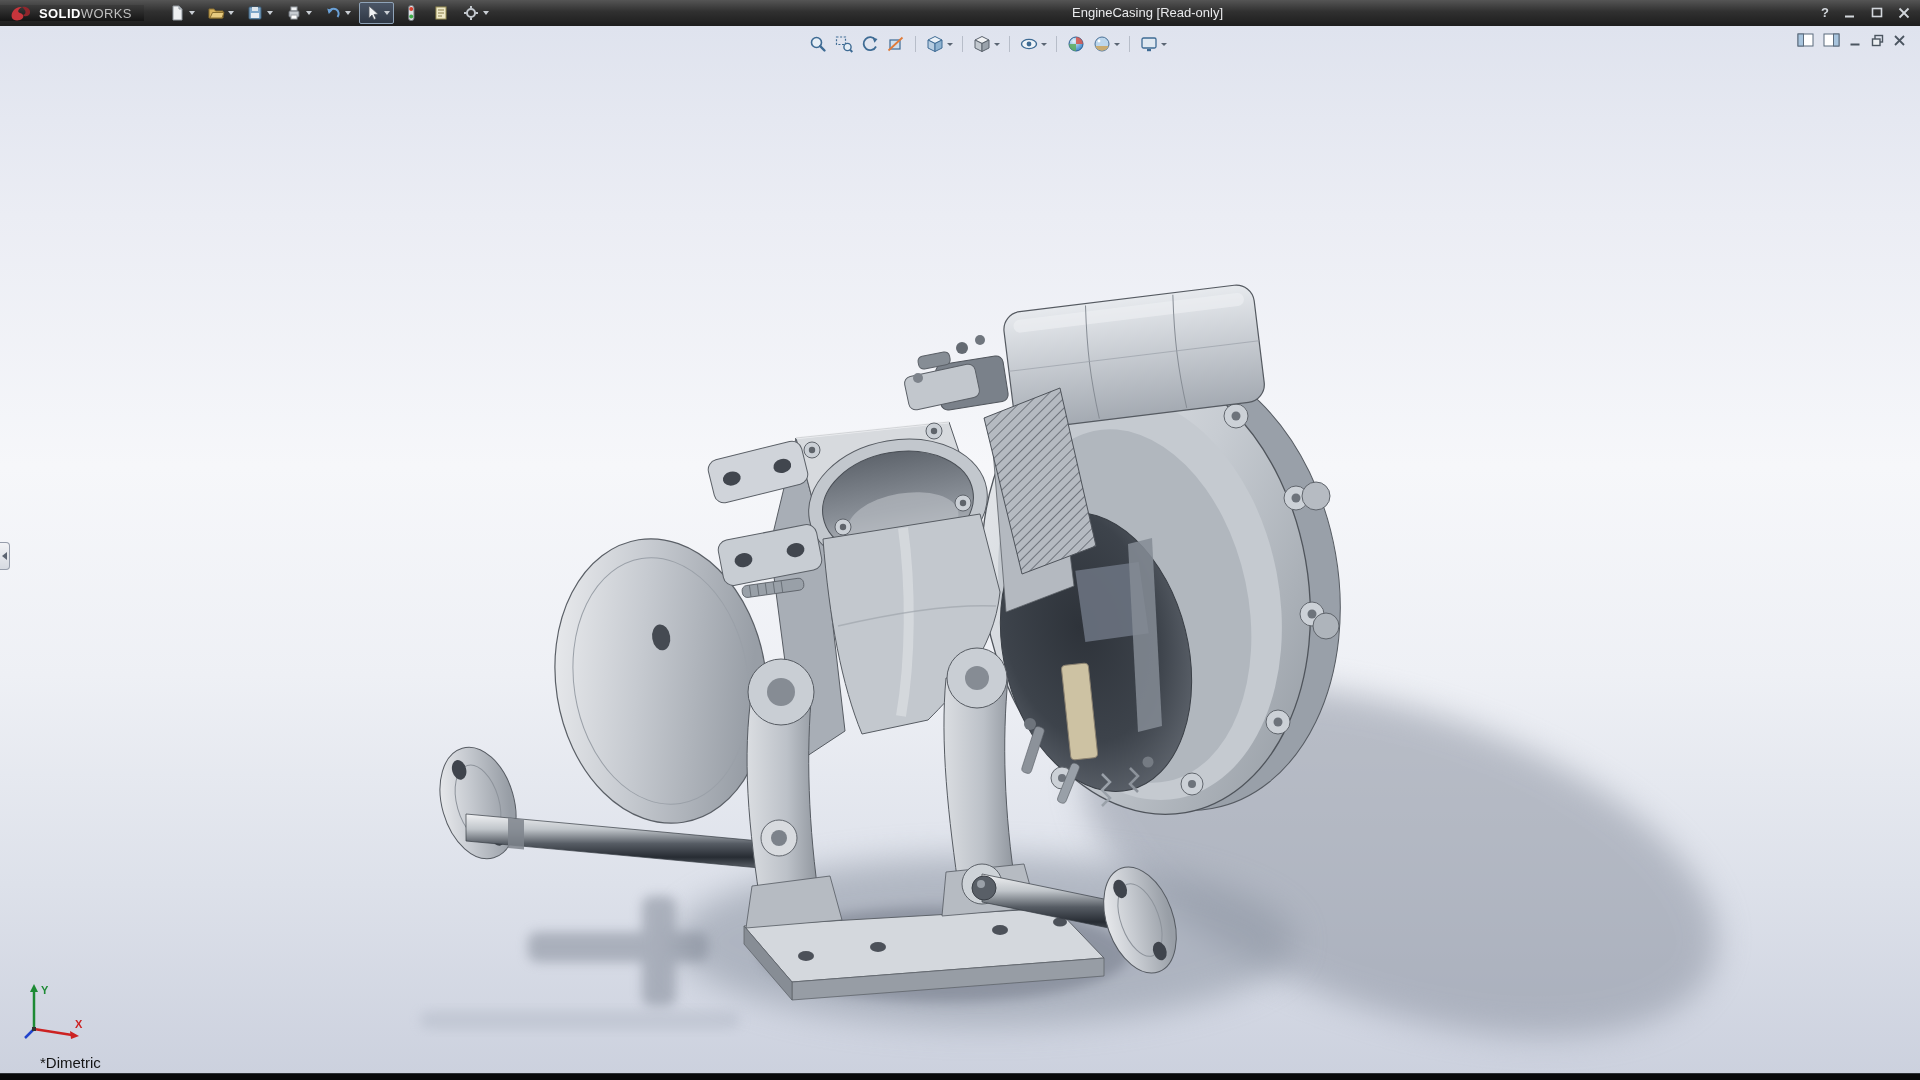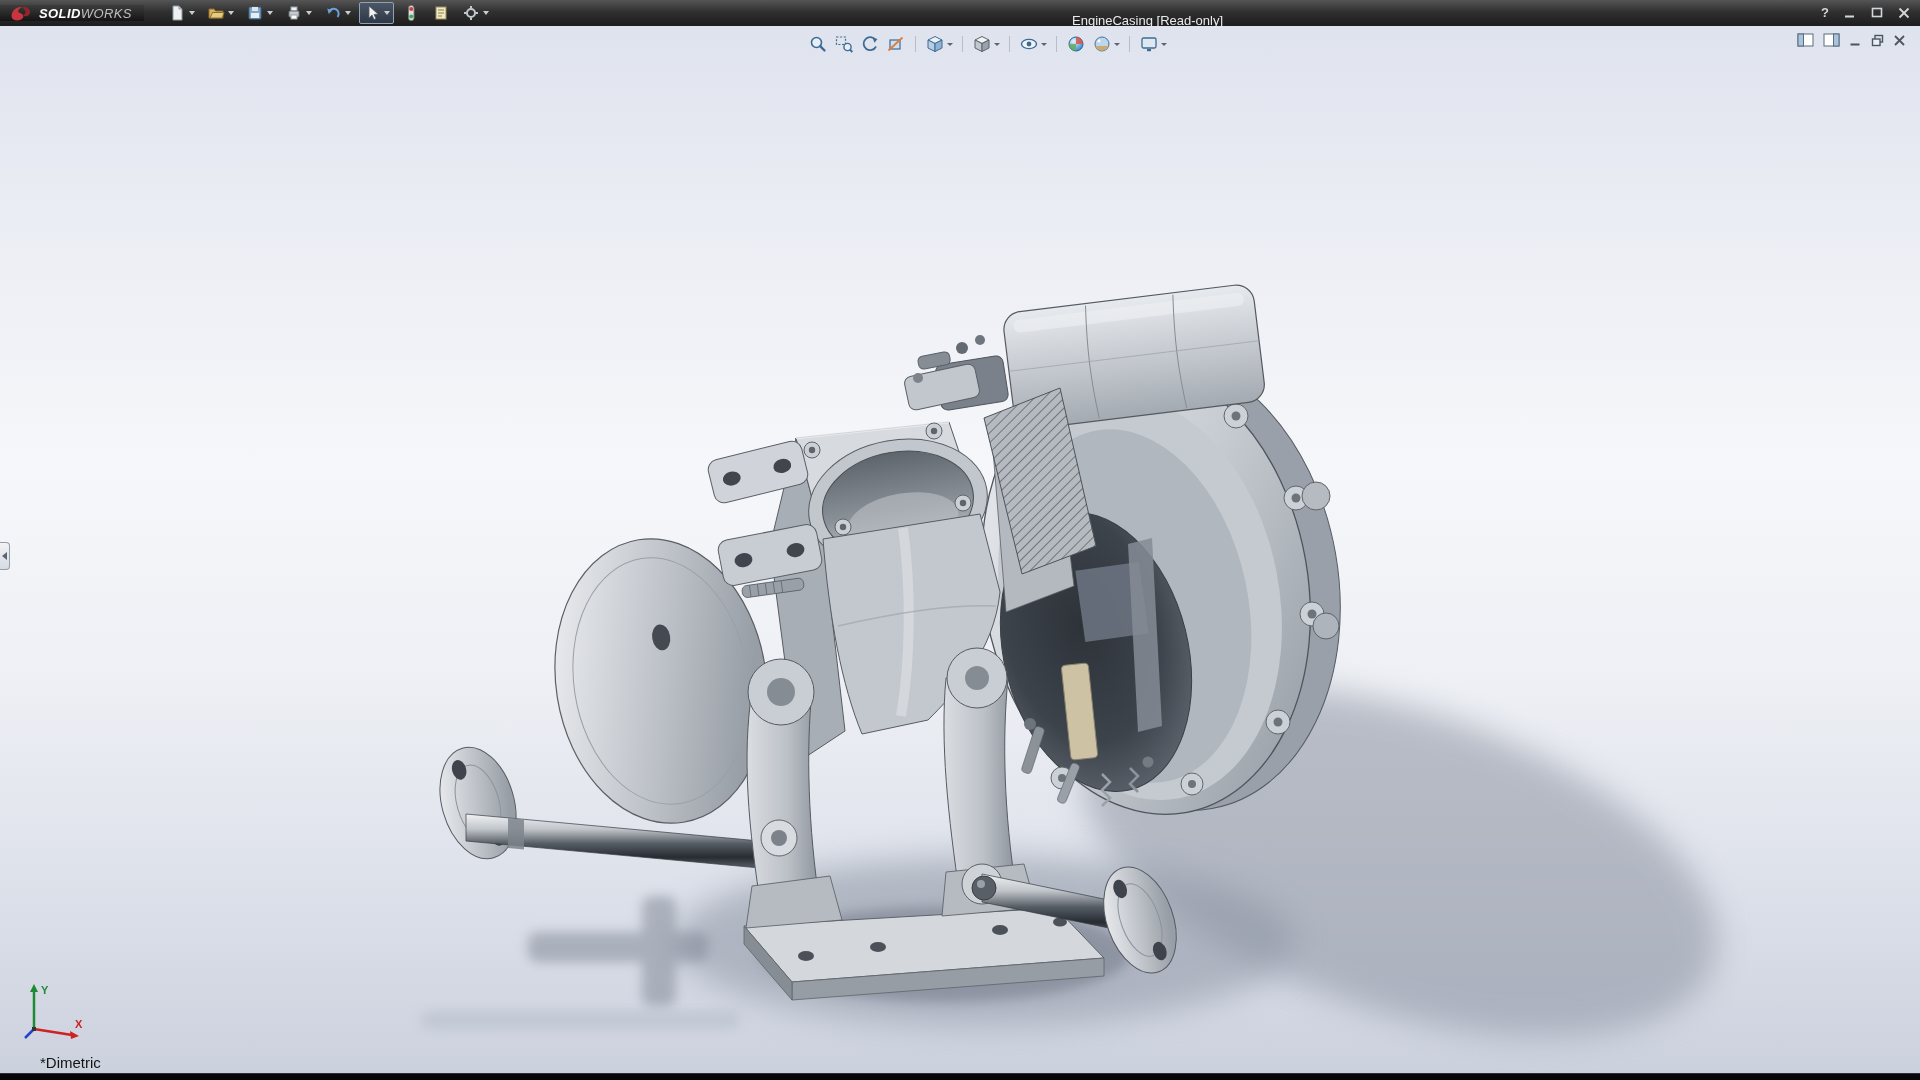--- a/index.html
+++ b/index.html
@@ -11,29 +11,28 @@
 
   
   .titlebar {
     position:absolute; top:0; left:0; width:1920px; height:26px;
     background:linear-gradient(#555555,#303030 45%,#1d1d1d);
     display:flex; align-items:center; z-index:20;
   }
   .logo {
     display:flex; align-items:center; gap:5px; padding:0 12px 0 8px; height:16px;
     background:linear-gradient(#3c3c3c,#141414);
-    font-style:italic;
   }
   .brand { font-size:13px; letter-spacing:.4px; color:#fff; font-weight:700; white-space:nowrap; }
   .brand .light { color:#bfbfbf; font-weight:400; }
   .tb-tools { display:flex; align-items:center; gap:4px; margin-left:20px; height:26px; }
   .tbtn { display:flex; align-items:center; height:22px; padding:0 3px; border-radius:2px; border:1px solid transparent; }
   .tbtn.active { border:1px solid #8fa3b8; background:linear-gradient(#4b5666,#2f3845); }
   .caret { width:0; height:0; border-left:3.5px solid transparent; border-right:3.5px solid transparent; border-top:4px solid #c9ced4; margin-left:3px; }
-  .win-title { position:absolute; left:1072px; top:8px; height:36px; line-height:26px; font-size:13px; color:#e9eaec; }
+  .win-title { position:absolute; left:1072px; top:0; height:36px; line-height:26px; font-size:13px; color:#e9eaec; }
   .win-controls { position:absolute; right:10px; top:0; height:26px; display:flex; align-items:center; gap:15px; }
   .wc { color:#d3d7dc; font-size:13px; font-weight:700; line-height:26px; display:flex; align-items:center; }
 
   
   .viewport {
     position:absolute; top:26px; left:0; width:1920px; height:1047px; overflow:hidden;
     background:linear-gradient(180deg,#dfe3ee 0%,#ebedf4 18%,#f6f7fa 42%,#eef0f5 62%,#dde1ea 82%,#ccd1de 100%);
   }
   .model { position:absolute; top:0; left:0; width:1920px; height:1047px; }
 

